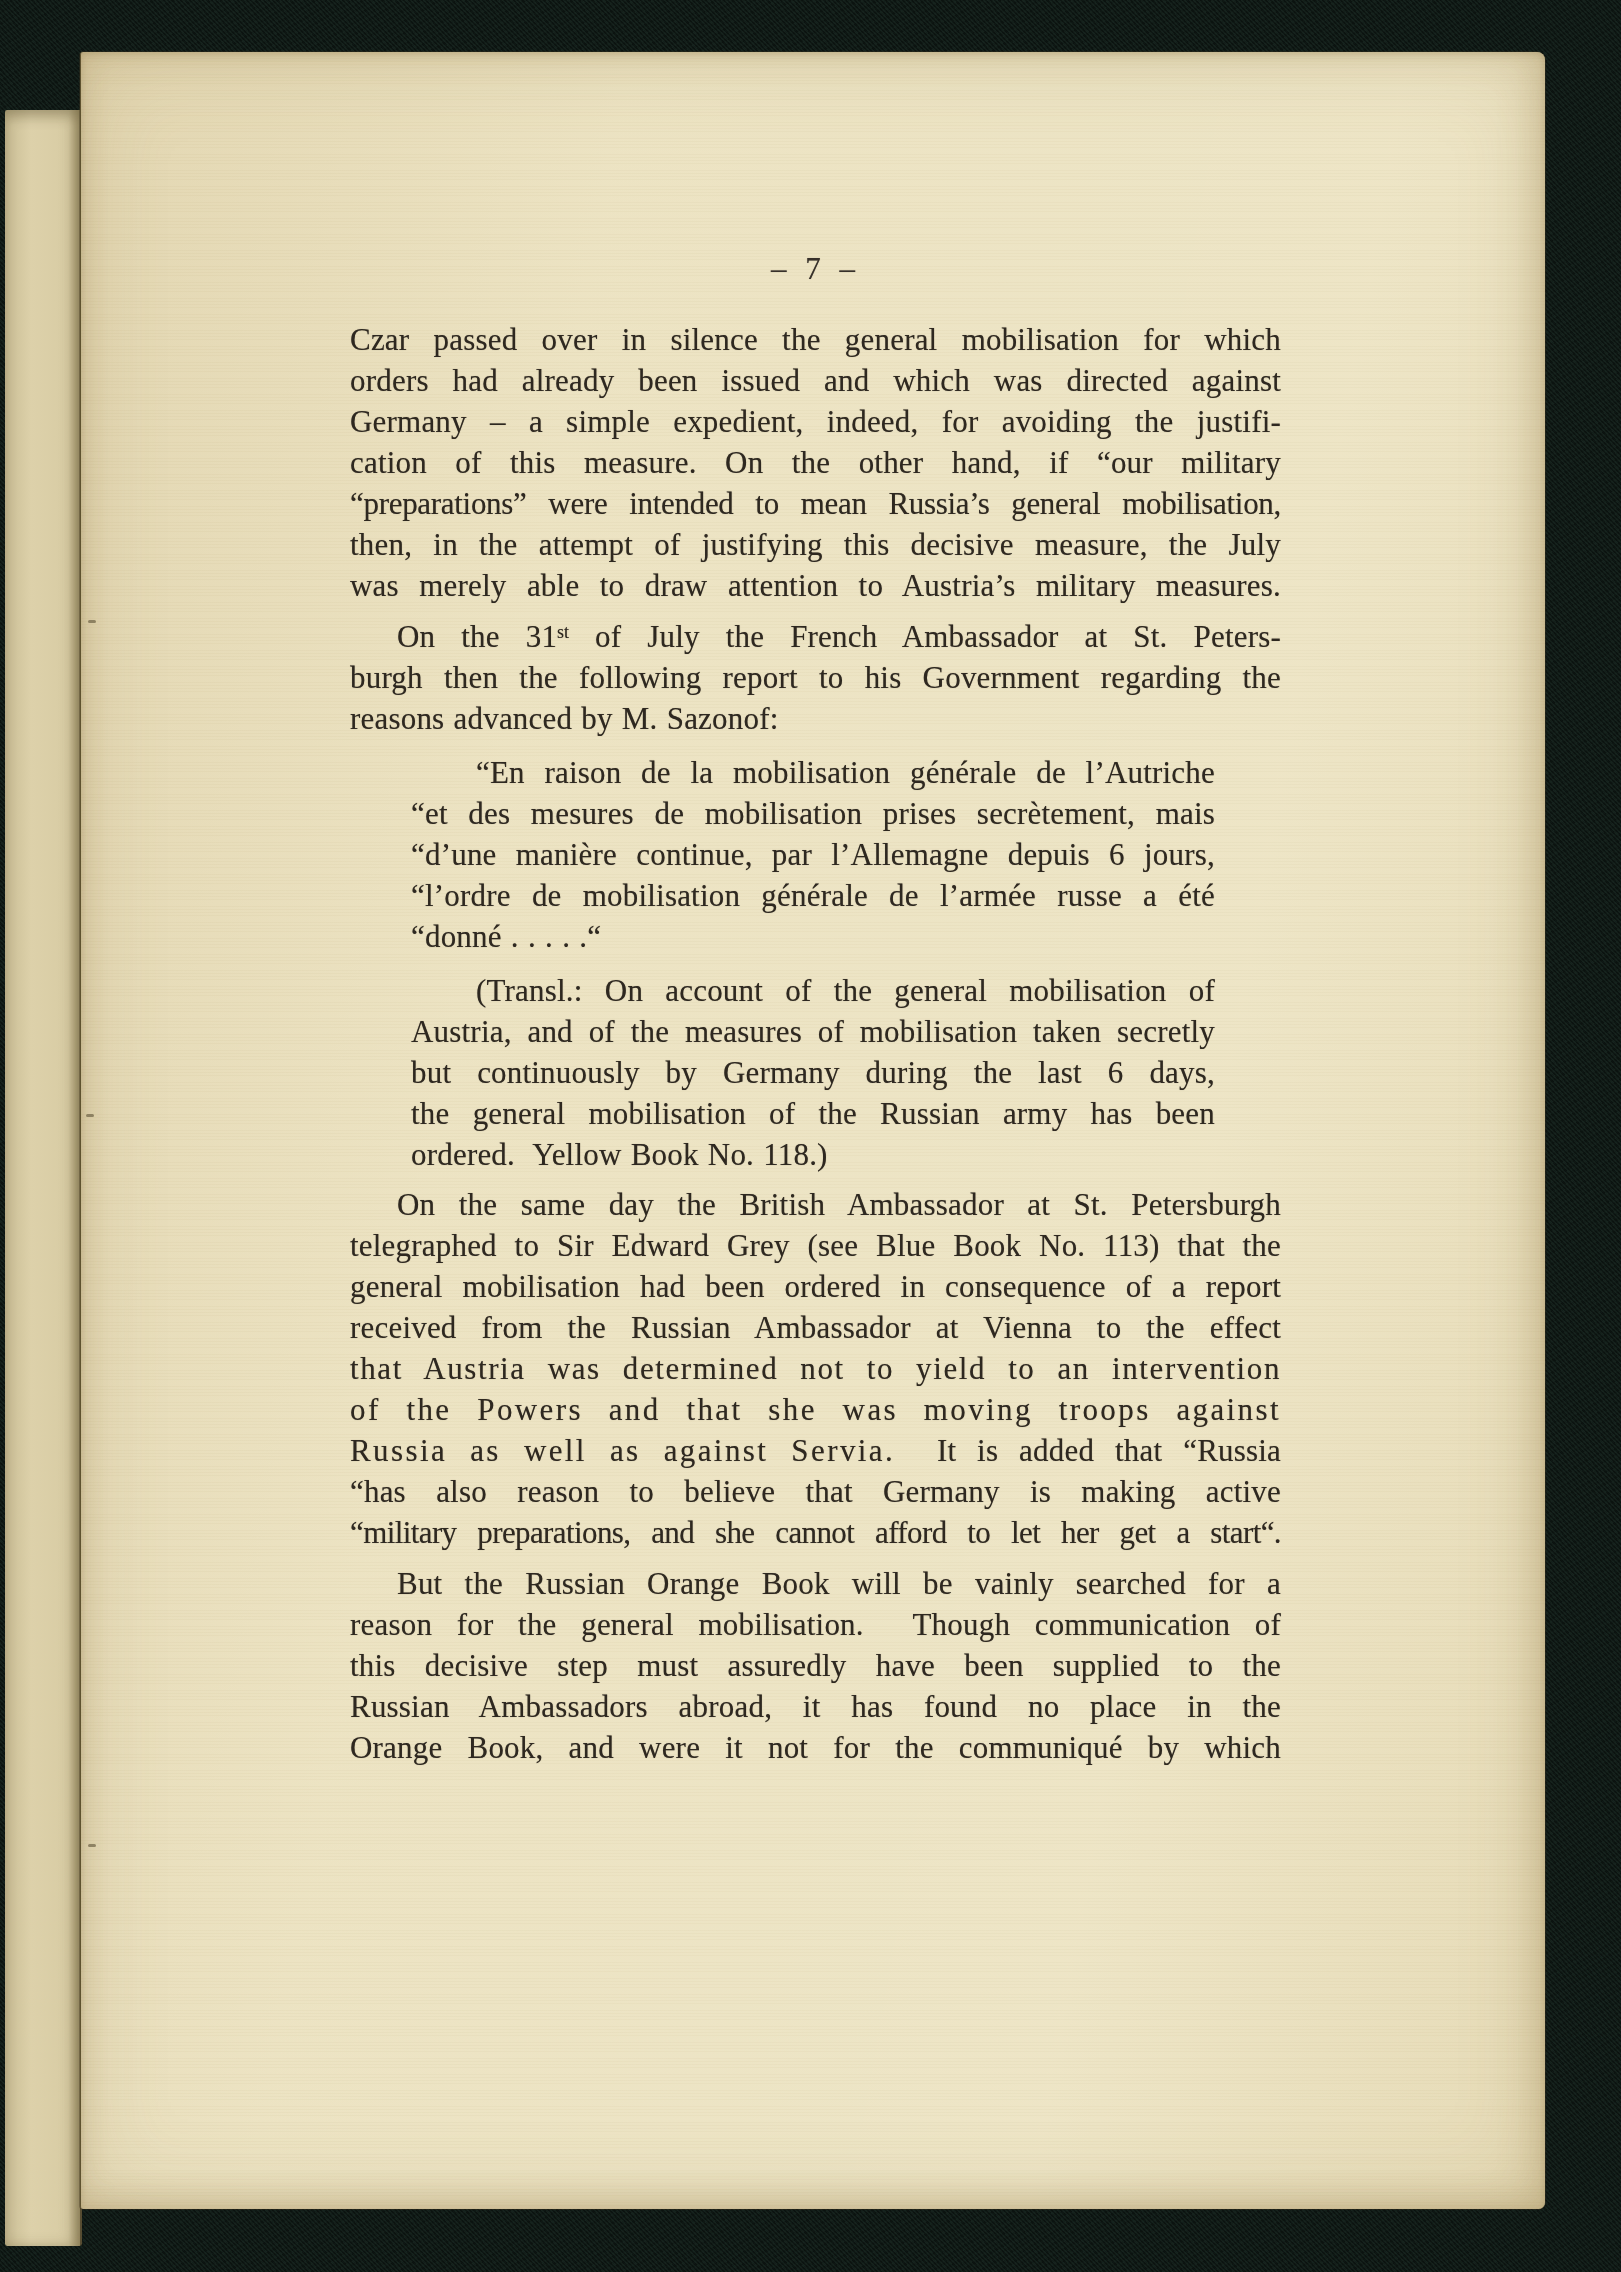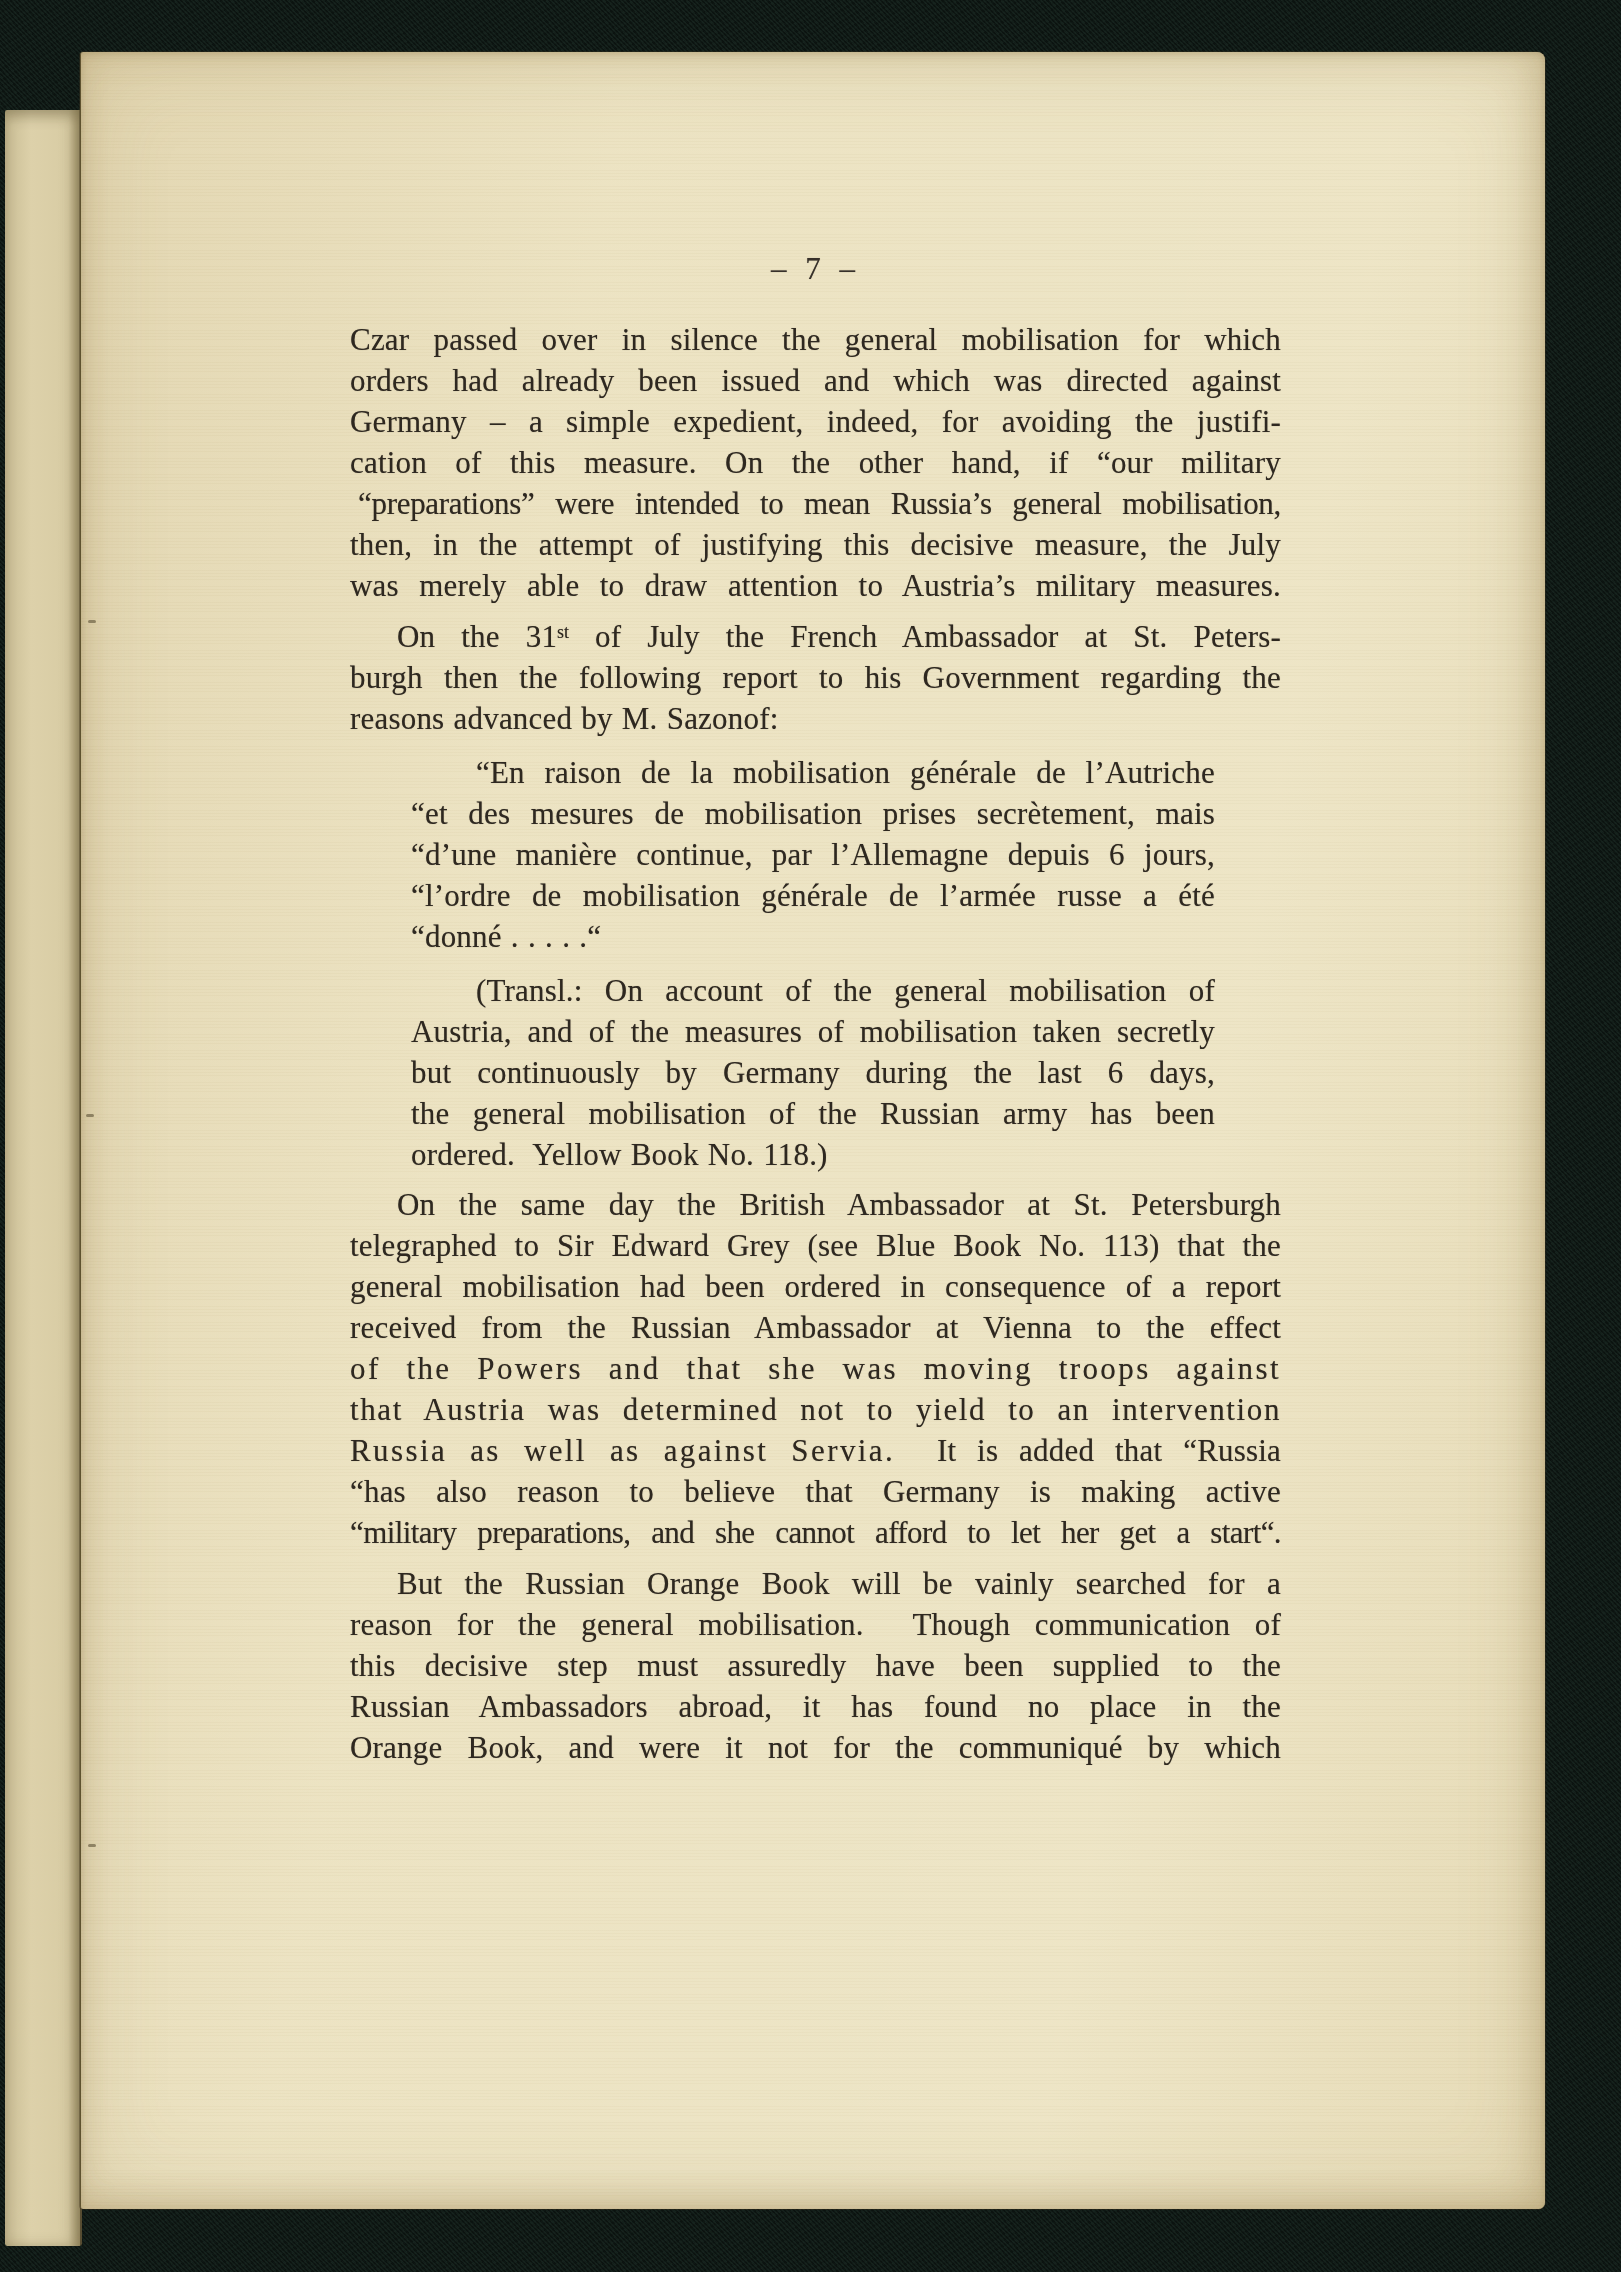--- a/index.html
+++ b/index.html
@@ -69,21 +69,21 @@
     <div class="stitch" style="left:6.5px;top:1792px;"></div>
 
     <div class="text-column">
       <div class="block pagenum">– 7 –</div>
 
     <div class="block para">
           <div class="line"><span>Czar passed over in silence the general mobilisation for which</span></div>
           <div class="line"><span>orders had already been issued and which was directed against</span></div>
           <div class="line"><span>Germany – a simple expedient, indeed, for avoiding the justifi-</span></div>
           <div class="line"><span>cation of this measure. On the other hand, if “our military</span></div>
-          <div class="line" style="letter-spacing: -0.3px; margin-left: 8px;"><span>“preparations” were intended to mean Russia’s general mobilisation,</span></div>
+          <div class="line" style="letter-spacing: -0.3px;"><span>“preparations” were intended to mean Russia’s general mobilisation,</span></div>
           <div class="line"><span>then, in the attempt of justifying this decisive measure, the July</span></div>
           <div class="line"><span>was merely able to draw attention to Austria’s military measures.</span></div>
         </div>
         <div class="block para">
           <div class="line ind"><span>On the 31<sup>st</sup> of July the French Ambassador at St. Peters-</span></div>
           <div class="line"><span>burgh then the following report to his Government regarding the</span></div>
           <div class="line left"><span>reasons advanced by M. Sazonof:</span></div>
         </div>
         <div class="block quote">
           <div class="line ind"><span>“En raison de la mobilisation générale de l’Autriche</span></div>
@@ -97,22 +97,22 @@
           <div class="line"><span>Austria, and of the measures of mobilisation taken secretly</span></div>
           <div class="line"><span>but continuously by Germany during the last 6 days,</span></div>
           <div class="line"><span>the general mobilisation of the Russian army has been</span></div>
           <div class="line left"><span>ordered.  Yellow Book No. 118.)</span></div>
         </div>
         <div class="block para">
           <div class="line ind"><span>On the same day the British Ambassador at St. Petersburgh</span></div>
           <div class="line"><span>telegraphed to Sir Edward Grey (see Blue Book No. 113) that the</span></div>
           <div class="line"><span>general mobilisation had been ordered in consequence of a report</span></div>
           <div class="line"><span>received from the Russian Ambassador at Vienna to the effect</span></div>
+          <div class="line" style="letter-spacing: 1.6px;"><span>that Austria was determined not to yield to an intervention</span></div>
           <div class="line" style="letter-spacing: 2.4px;"><span>of the Powers and that she was moving troops against</span></div>
-          <div class="line" style="letter-spacing: 1.6px;"><span>that Austria was determined not to yield to an intervention</span></div>
           <div class="line"><span style="letter-spacing: 2.4px;">Russia as well as against Servia.</span><span>  It is added that “Russia</span></div>
           <div class="line"><span>“has also reason to believe that Germany is making active</span></div>
           <div class="line" style="letter-spacing: -0.6px;"><span>“military preparations, and she cannot afford to let her get a start“.</span></div>
         </div>
         <div class="block para">
           <div class="line ind"><span>But the Russian Orange Book will be vainly searched for a</span></div>
           <div class="line"><span>reason for the general mobilisation.  Though communication of</span></div>
           <div class="line"><span>this decisive step must assuredly have been supplied to the</span></div>
           <div class="line"><span>Russian Ambassadors abroad, it has found no place in the</span></div>
           <div class="line"><span>Orange Book, and were it not for the communiqué by which</span></div>

